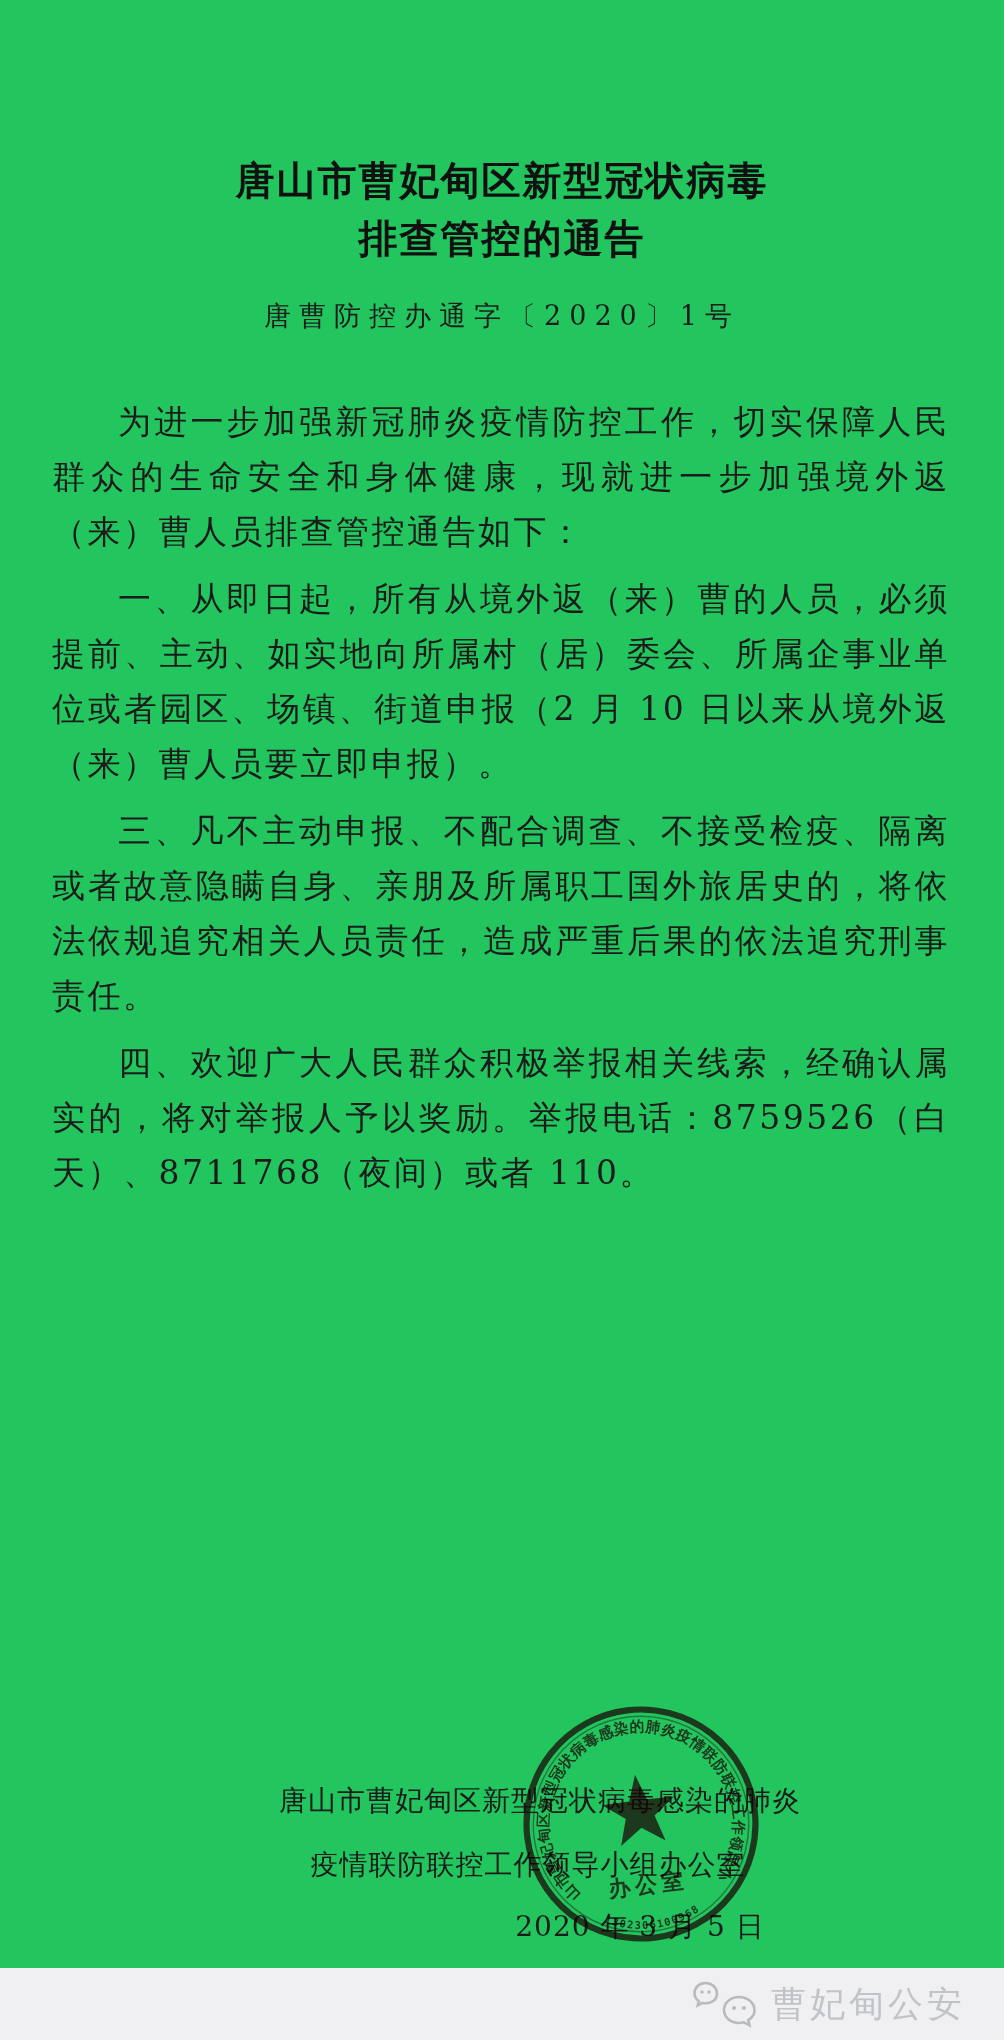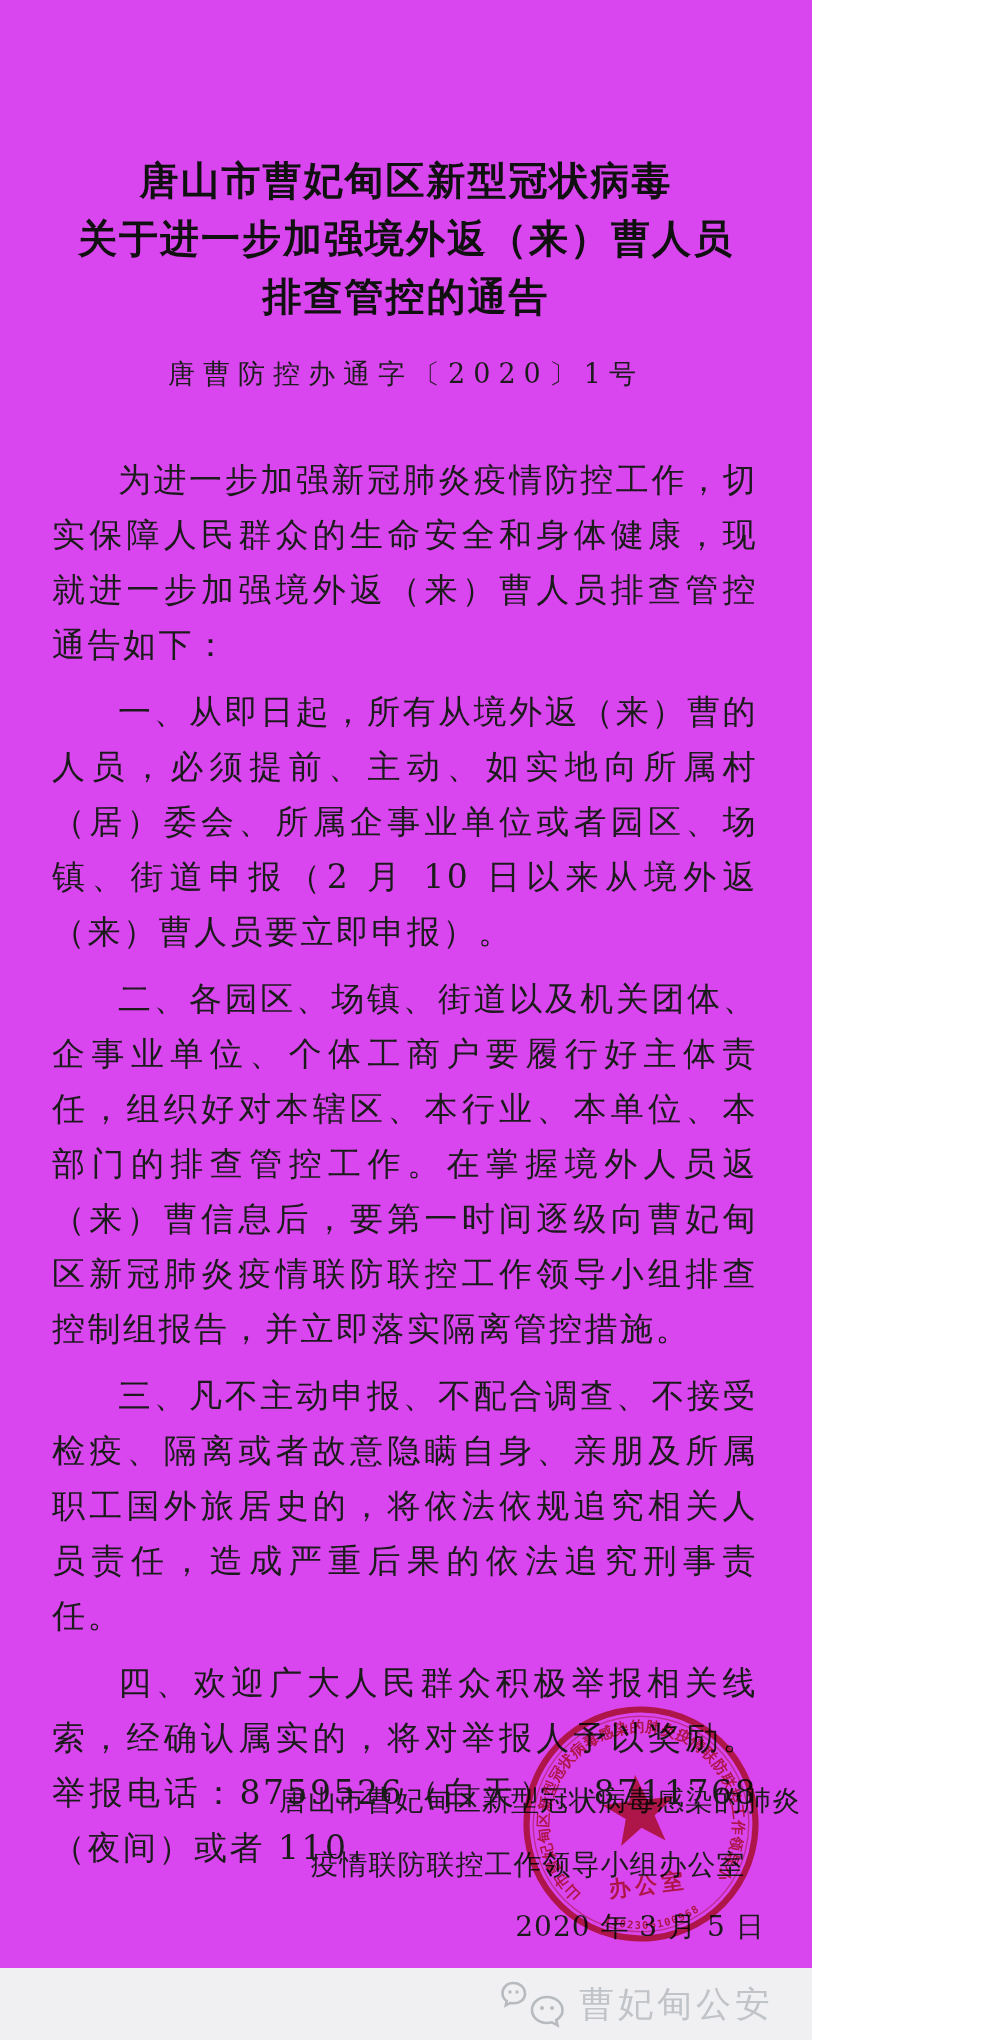--- a/index.html
+++ b/index.html
@@ -1,17 +1,17 @@
 <!DOCTYPE html>
 <html><head>
 <meta charset="utf-8">
 <style>
   html,body{margin:0;padding:0;background:#ffffff;}
   .doc{
-    position:relative; width:812px; height:2040px; background:#d946ef;
+    position:relative; width:1004px; height:2040px; background:#22c55e;
     font-family:"DejaVu Serif","Liberation Serif",serif; color:#1f1f1f; overflow:hidden;
   }
   .titleblock{ padding-top:152px; text-align:center; }
   .title-line{
     font-family:"DejaVu Sans","Liberation Sans",sans-serif;
     font-weight:800; font-size:39px; line-height:58px; color:#101010; letter-spacing:2px;
   }
   .docnum{
     margin-top:30px; text-align:center; font-size:27px; letter-spacing:8px; color:#1c1c1c;
   }
@@ -52,30 +52,28 @@
     font-size:35px; letter-spacing:4px; color:#c0c3c7; font-weight:400;
   }
 </style>
 </head>
 <body>
 
 <div class="doc">
 
   <header class="titleblock">
     <div class="title-line">唐山市曹妃甸区新型冠状病毒</div>
-    <div class="title-line">关于进一步加强境外返（来）曹人员</div>
     <div class="title-line">排查管控的通告</div>
   </header>
 
   <div class="docnum">唐曹防控办通字〔2020〕1号</div>
 
   <main class="bodytext">
     <p>为进一步加强新冠肺炎疫情防控工作，切实保障人民群众的生命安全和身体健康，现就进一步加强境外返（来）曹人员排查管控通告如下：</p>
     <p>一、从即日起，所有从境外返（来）曹的人员，必须提前、主动、如实地向所属村（居）委会、所属企事业单位或者园区、场镇、街道申报（2 月 10 日以来从境外返（来）曹人员要立即申报）。</p>
-    <p>二、各园区、场镇、街道以及机关团体、企事业单位、个体工商户要履行好主体责任，组织好对本辖区、本行业、本单位、本部门的排查管控工作。在掌握境外人员返（来）曹信息后，要第一时间逐级向曹妃甸区新冠肺炎疫情联防联控工作领导小组排查控制组报告，并立即落实隔离管控措施。</p>
     <p>三、凡不主动申报、不配合调查、不接受检疫、隔离或者故意隐瞒自身、亲朋及所属职工国外旅居史的，将依法依规追究相关人员责任，造成严重后果的依法追究刑事责任。</p>
     <p>四、欢迎广大人民群众积极举报相关线索，经确认属实的，将对举报人予以奖励。举报电话：8759526（白天）、8711768（夜间）或者 110。</p>
   </main>
 
   <div class="sig sig1">唐山市曹妃甸区新型冠状病毒感染的肺炎</div>
   <div class="sig sig2">疫情联防联控工作领导小组办公室</div>
   <div class="sig sigdate">2020 年 3 月 5 日</div>
 
   <svg class="seal" viewBox="0 0 260 260" aria-hidden="true">
     <g transform="rotate(-7 130 130)">

